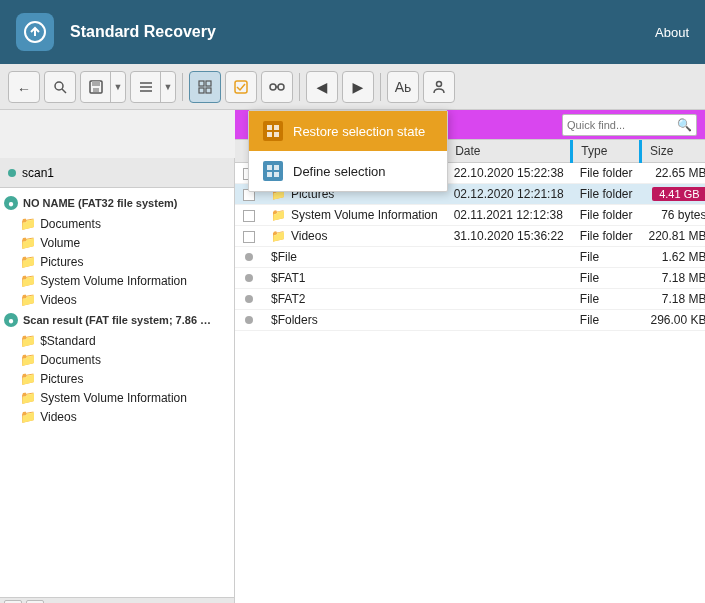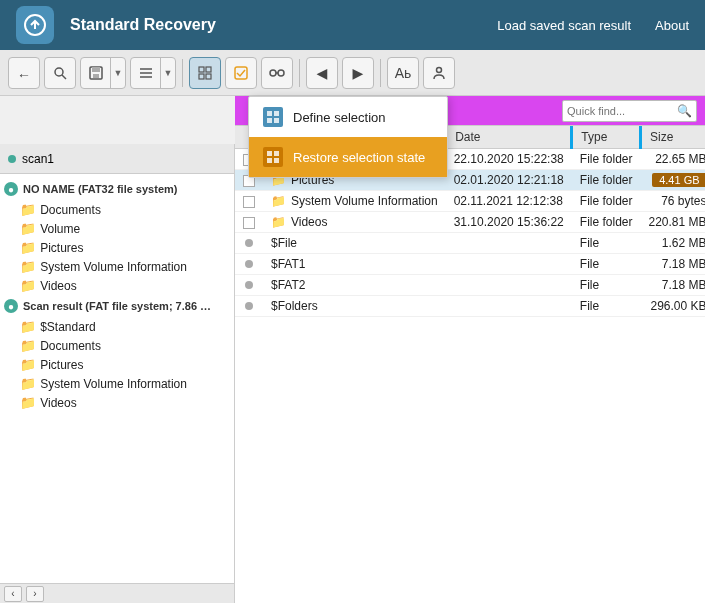--- a/index.html
+++ b/index.html
@@ -1,21 +1,21 @@
 <!DOCTYPE html>
 <html><head>
   <meta charset="utf-8">
   <style>
     * { box-sizing: border-box; margin: 0; padding: 0; }
     body { font-family: 'Segoe UI', Arial, sans-serif; font-size: 12px; background: #f0f0f0; width: 705px; height: 603px; overflow: hidden; }
 
     
     .header {
       background: #2c5f7a;
-      height: 50px;
+      height: 64px;
       display: flex;
       align-items: center;
       padding: 8px 16px;
       gap: 16px;
     }
     .header-logo {
       width: 38px; height: 38px;
       background: #4a90b8;
       border-radius: 8px;
       display: flex; align-items: center; justify-content: center;
@@ -200,21 +200,21 @@
       white-space: nowrap;
     }
     .file-table td {
       padding: 3px 8px;
       border-bottom: 1px solid #f0f0f0;
       font-size: 12px;
       color: #222;
       white-space: nowrap;
     }
     .size-highlight {
-      background: #a16207;
+      background: #be185d;
       color: white;
       padding: 1px 7px;
       border-radius: 2px;
       font-size: 11px;
     }
     .file-checkbox {
       width: 12px; height: 12px;
       border: 1px solid #aaa;
       display: inline-block;
       vertical-align: middle;
@@ -249,21 +249,20 @@
 <div class="header">
   <div class="header-logo">
     <svg width="24" height="24" viewBox="0 0 24 24" fill="none">
       <circle cx="12" cy="12" r="10" stroke="white" stroke-width="2" fill="none"></circle>
       <path d="M8 12 L12 8 L16 12" stroke="white" stroke-width="2" fill="none"></path>
       <path d="M12 8 L12 16" stroke="white" stroke-width="2"></path>
     </svg>
   </div>
   <div class="header-title">Standard Recovery</div>
   <div class="header-nav">
-    <a>Load saved scan result</a>
     <a>About</a>
   </div>
 </div>
 
 <div class="toolbar">
   <div class="toolbar-btn" title="Back">←</div>
   <div class="toolbar-btn" title="Search">
     <svg width="14" height="14" viewBox="0 0 14 14">
         <circle cx="6" cy="6" r="4" stroke="#555" stroke-width="1.5" fill="none"></circle>
         <line x1="9" y1="9" x2="13" y2="13" stroke="#555" stroke-width="1.5"></line>
@@ -317,41 +316,41 @@
   <div class="toolbar-sep"></div>
   <div class="toolbar-btn" title="Font">Aь</div>
   <div class="toolbar-btn" title="User">
     <svg width="14" height="14" viewBox="0 0 14 14">
         <circle cx="7" cy="4" r="2.5" stroke="#555" stroke-width="1.5" fill="none"></circle>
         <path d="M2 13 Q2 9 7 9 Q12 9 12 13" stroke="#555" stroke-width="1.5" fill="none"></path>
       </svg>
   </div>
 
   <div class="dropdown-menu">
+    <div class="dropdown-item highlighted">
+      <div class="dropdown-item-icon" style="background:#c87800;">
+        <svg width="14" height="14" viewBox="0 0 14 14">
+            <rect x="1" y="1" width="5" height="5" fill="white" opacity="0.8"></rect>
+            <rect x="8" y="1" width="5" height="5" fill="white" opacity="0.8"></rect>
+            <rect x="1" y="8" width="5" height="5" fill="white" opacity="0.8"></rect>
+            <rect x="8" y="8" width="5" height="5" fill="white" opacity="0.8"></rect>
+          </svg>
+      </div>
+      <span>Restore selection state</span>
+    </div>
     <div class="dropdown-item">
       <div class="dropdown-item-icon">
         <svg width="14" height="14" viewBox="0 0 14 14">
             <rect x="1" y="1" width="5" height="5" fill="white" opacity="0.8"></rect>
             <rect x="8" y="1" width="5" height="5" fill="white" opacity="0.8"></rect>
             <rect x="1" y="8" width="5" height="5" fill="white" opacity="0.8"></rect>
             <rect x="8" y="8" width="5" height="5" fill="white" opacity="0.8"></rect>
           </svg>
       </div>
       <span>Define selection</span>
-    </div>
-    <div class="dropdown-item highlighted">
-      <div class="dropdown-item-icon" style="background:#c87800;">
-        <svg width="14" height="14" viewBox="0 0 14 14">
-            <rect x="1" y="1" width="5" height="5" fill="white" opacity="0.8"></rect>
-            <rect x="8" y="1" width="5" height="5" fill="white" opacity="0.8"></rect>
-            <rect x="1" y="8" width="5" height="5" fill="white" opacity="0.8"></rect>
-            <rect x="8" y="8" width="5" height="5" fill="white" opacity="0.8"></rect>
-          </svg>
-      </div>
-      <span>Restore selection state</span>
     </div>
   </div>
 </div>
 
 <div class="main">
 
   <div class="sidebar">
     <div class="sidebar-scan-bar">
       <div class="scan-dot"></div>
       <span>scan1</span>
@@ -445,21 +444,21 @@
       <tr>
             <td style="text-align: center;"><span class="file-checkbox"></span></td>
             <td><span style="color: rgb(232, 160, 32); margin-right: 5px;">📁</span>Documents</td>
             <td>22.10.2020 15:22:38</td>
             <td>File folder</td>
             <td style="text-align: right;">22.65 MB</td>
           </tr>
           <tr style="background: rgb(216, 234, 244);">
             <td style="text-align: center;"><span class="file-checkbox"></span></td>
             <td><span style="color: rgb(232, 160, 32); margin-right: 5px;">📁</span>Pictures</td>
-            <td>02.01.2020 12:21:18</td>
+            <td>02.12.2020 12:21:18</td>
             <td>File folder</td>
             <td style="text-align: right;"><span class="size-highlight">4.41 GB</span></td>
           </tr>
           <tr>
             <td style="text-align: center;"><span class="file-checkbox"></span></td>
             <td><span style="color: rgb(232, 160, 32); margin-right: 5px;">📁</span>System Volume Information</td>
             <td>02.11.2021 12:12:38</td>
             <td>File folder</td>
             <td style="text-align: right;">76 bytes</td>
           </tr>

